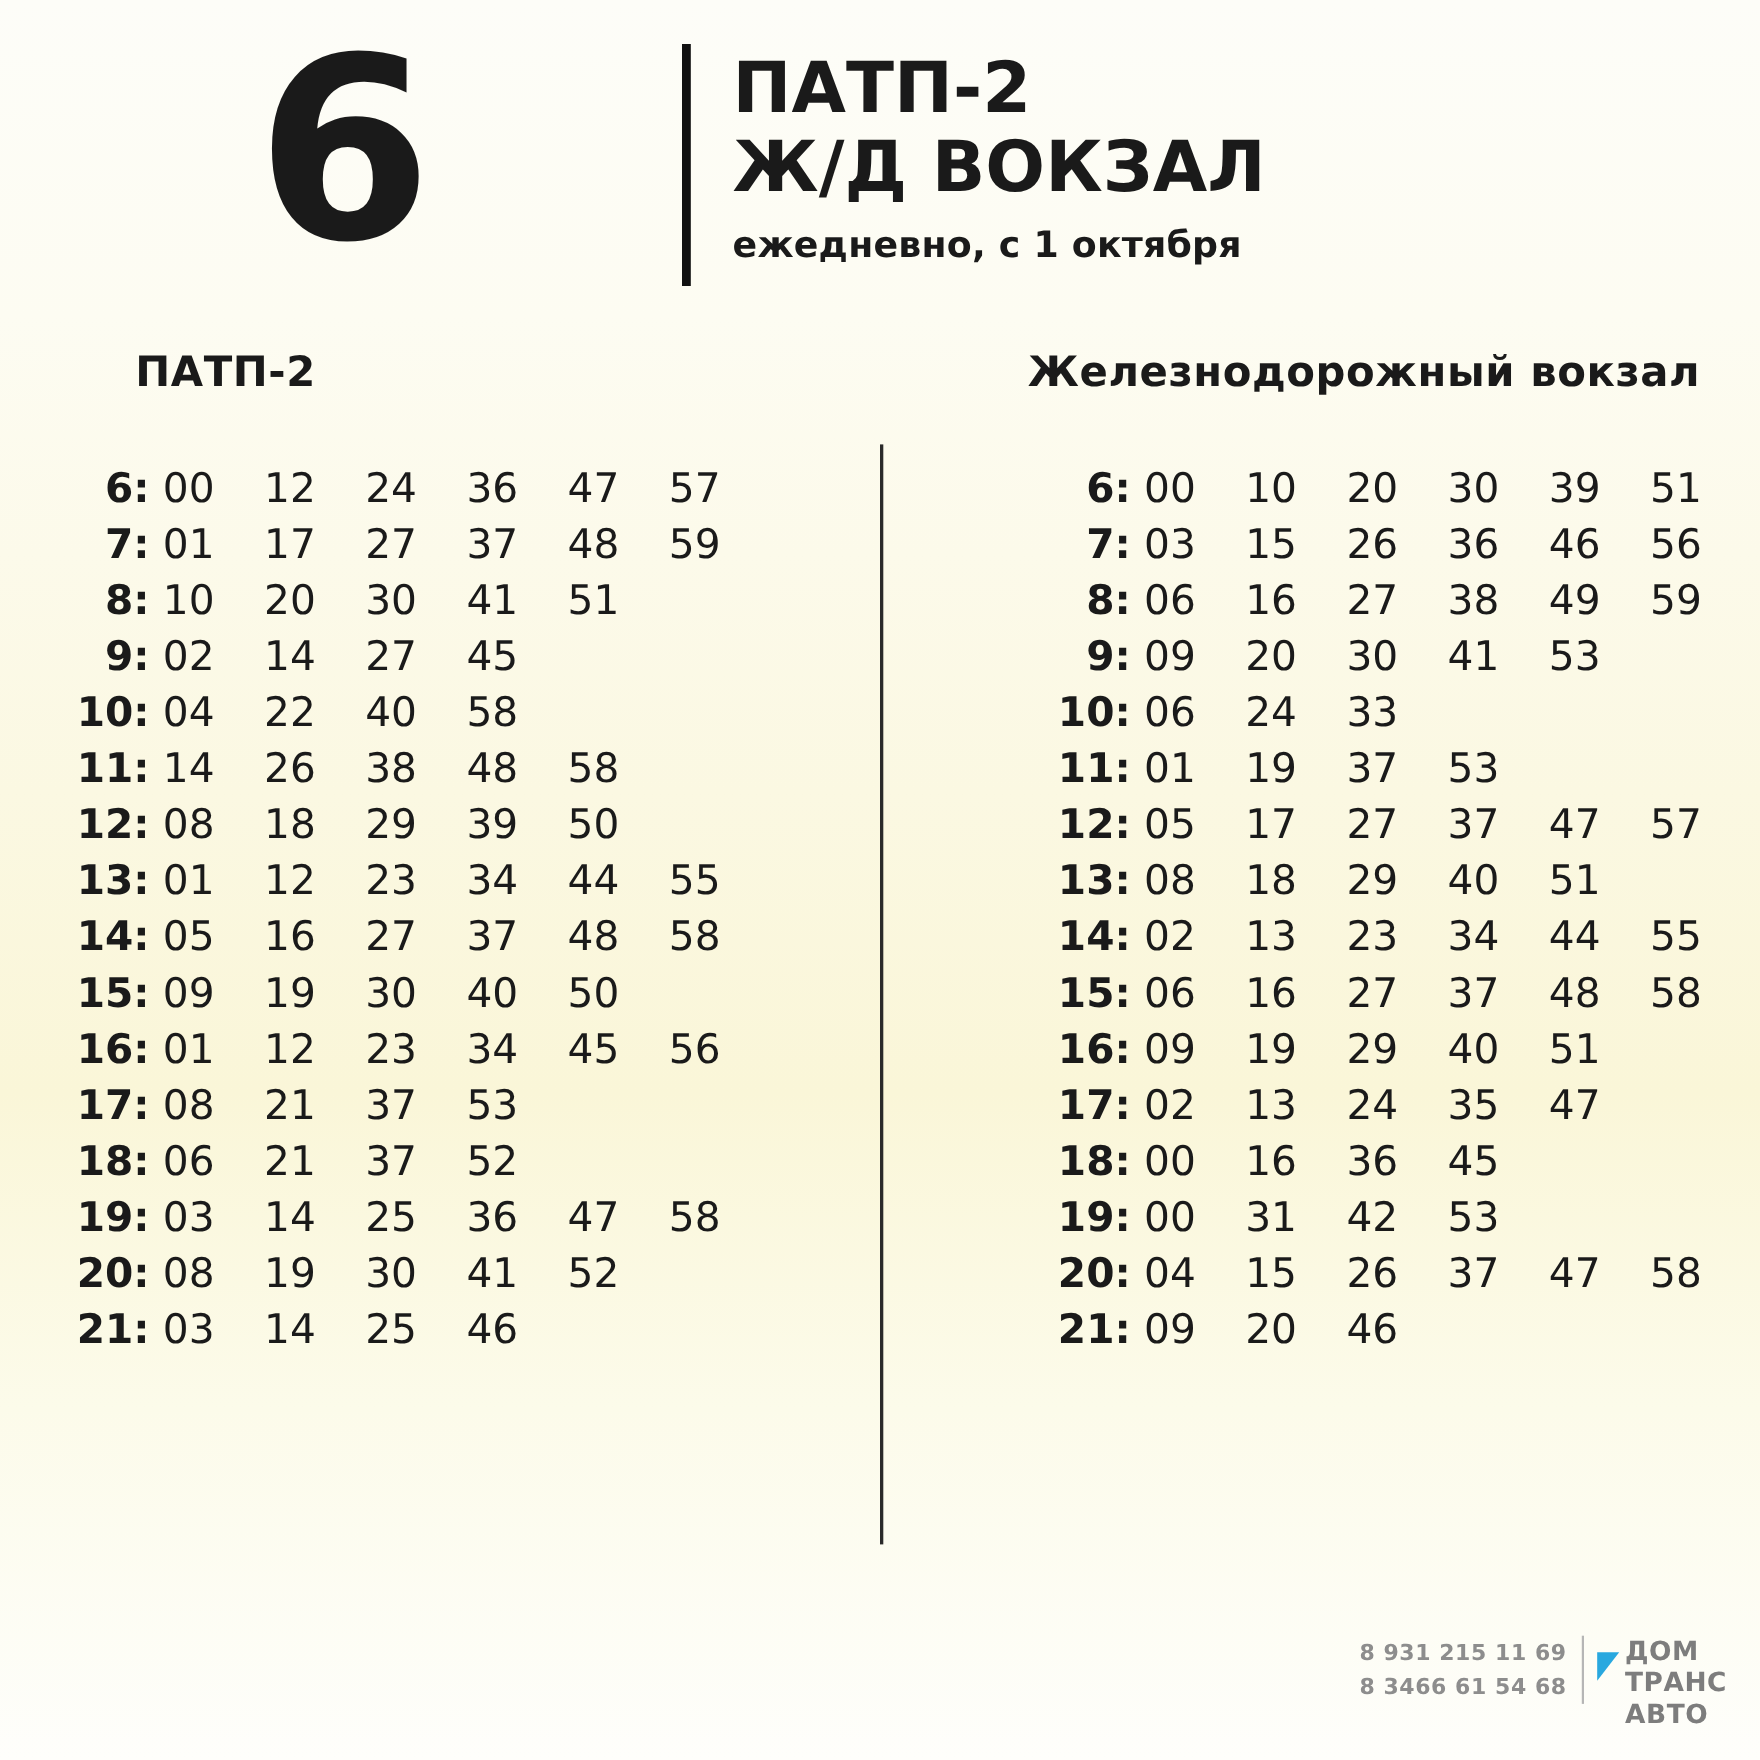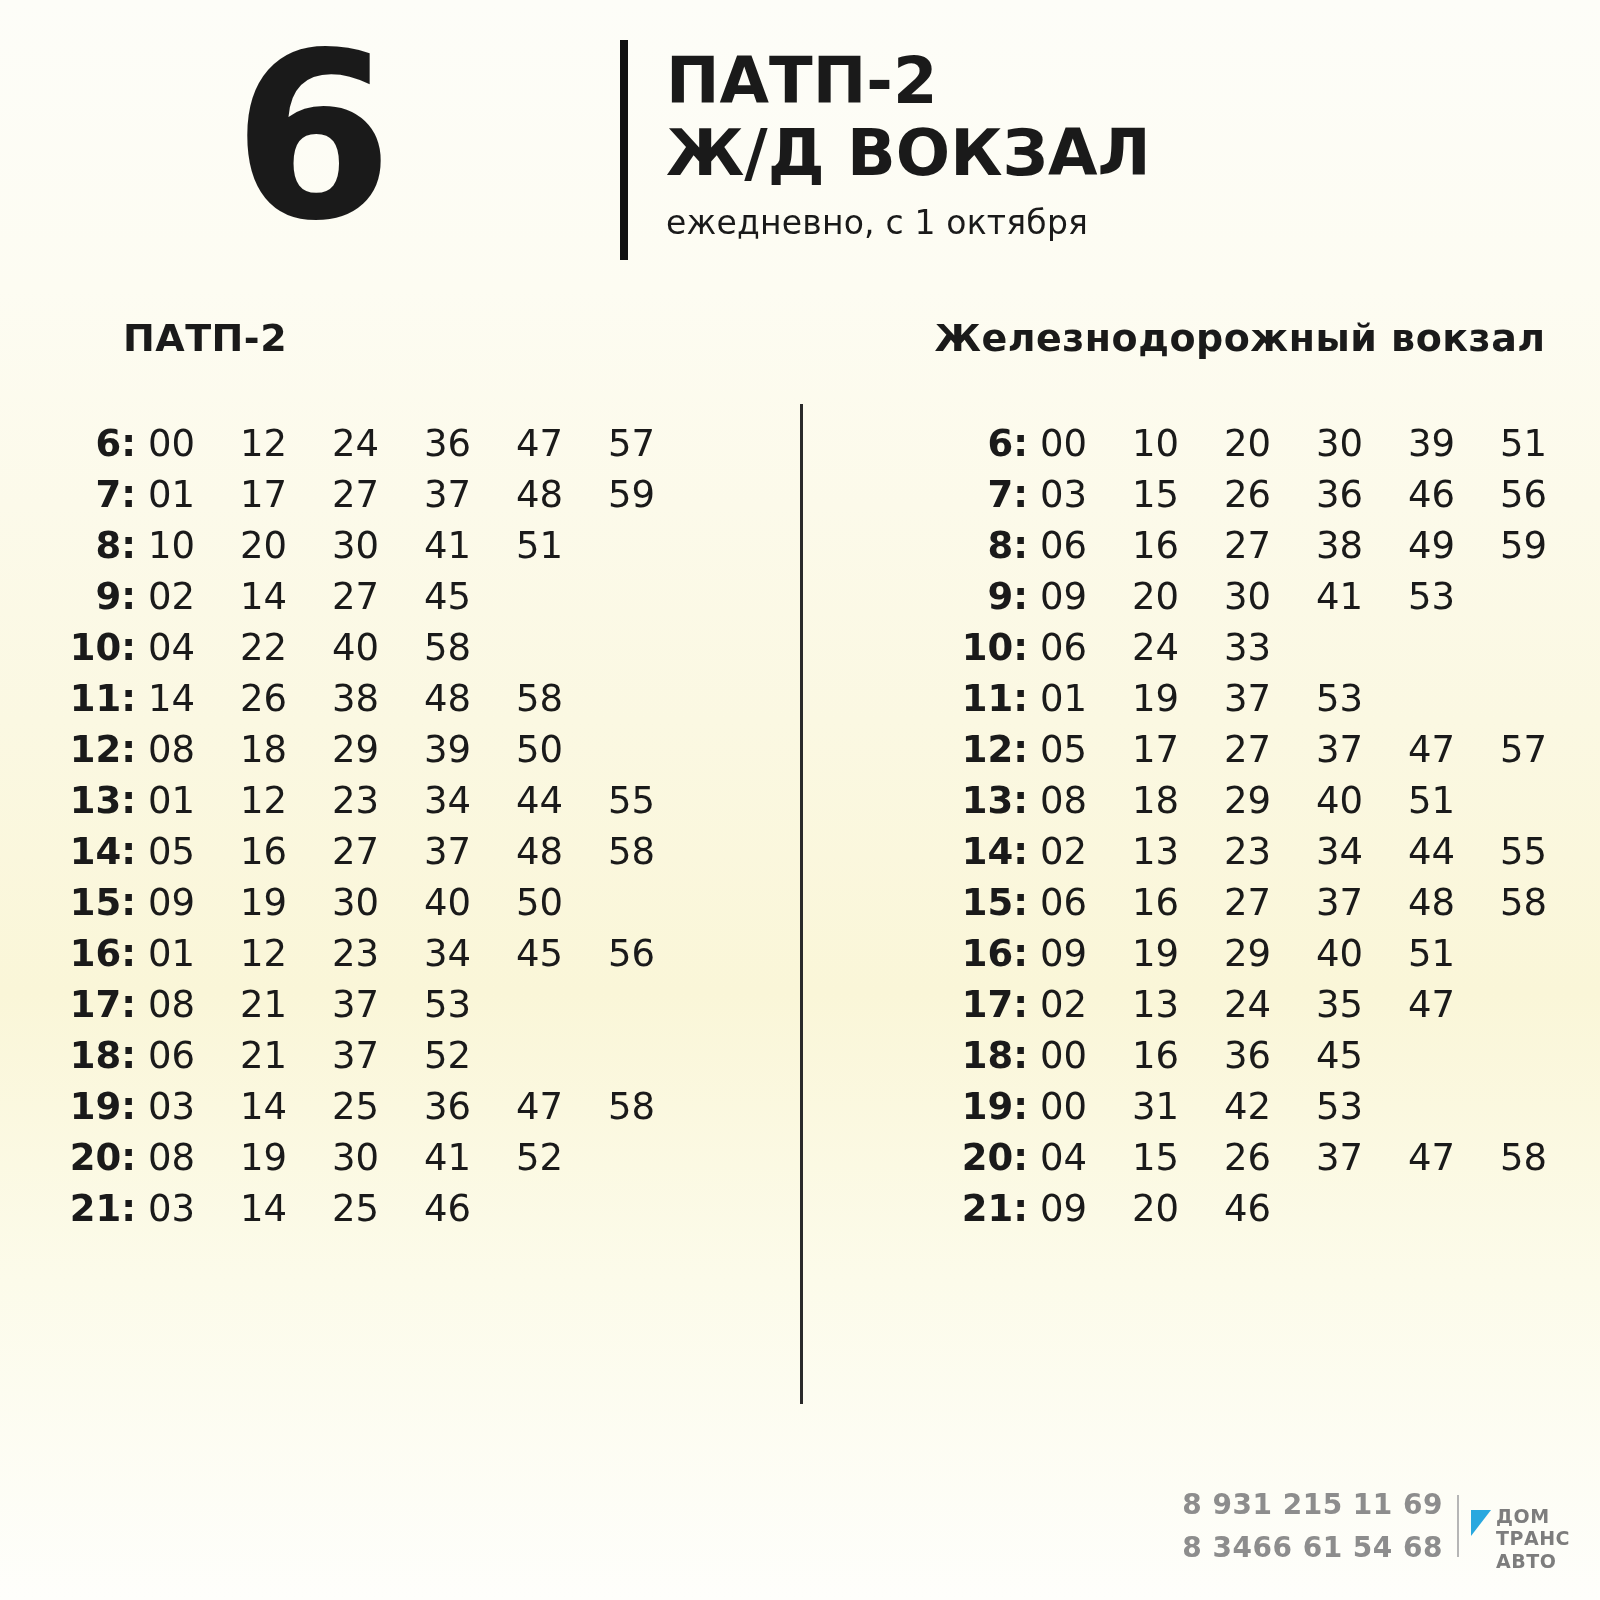--- a/index.html
+++ b/index.html
@@ -45,21 +45,21 @@
     padding-top: 18px;
   }
   .header-title {
     font-size: 64px;
     font-weight: 900;
     line-height: 1.12;
     letter-spacing: 0px;
   }
   .header-sub {
     font-size: 33px;
-    font-weight: 400;
+    font-weight: 700;
     margin-top: 14px;
     letter-spacing: 0.2px;
   }
 
   
   .columns {
     display: flex;
     margin-top: 66px;
     position: relative;
   }
@@ -118,21 +118,21 @@
   
   .footer {
     position: absolute;
     right: 30px;
     bottom: 28px;
     display: flex;
     align-items: center;
   }
   .phones {
     text-align: right;
-    font-size: 28px;
+    font-size: 20px;
     font-weight: 700;
     color: #8d8d8d;
     line-height: 1.55;
     padding-right: 14px;
     letter-spacing: 0.5px;
   }
   .footer-divider {
     width: 2px;
     height: 62px;
     background: #b6b6b6;
@@ -144,21 +144,21 @@
   }
   .logo-mark {
     width: 0;
     height: 0;
     border-left: 20px solid #29a8df;
     border-bottom: 26px solid transparent;
     margin-right: 5px;
     margin-top: -6px;
   }
   .logo-text {
-    font-size: 19px;
+    font-size: 24px;
     font-weight: 900;
     color: #7d7d7d;
     line-height: 1.18;
     letter-spacing: 0.5px;
     margin-top: 24px;
   }
 </style>
 </head>
 <body>
 

